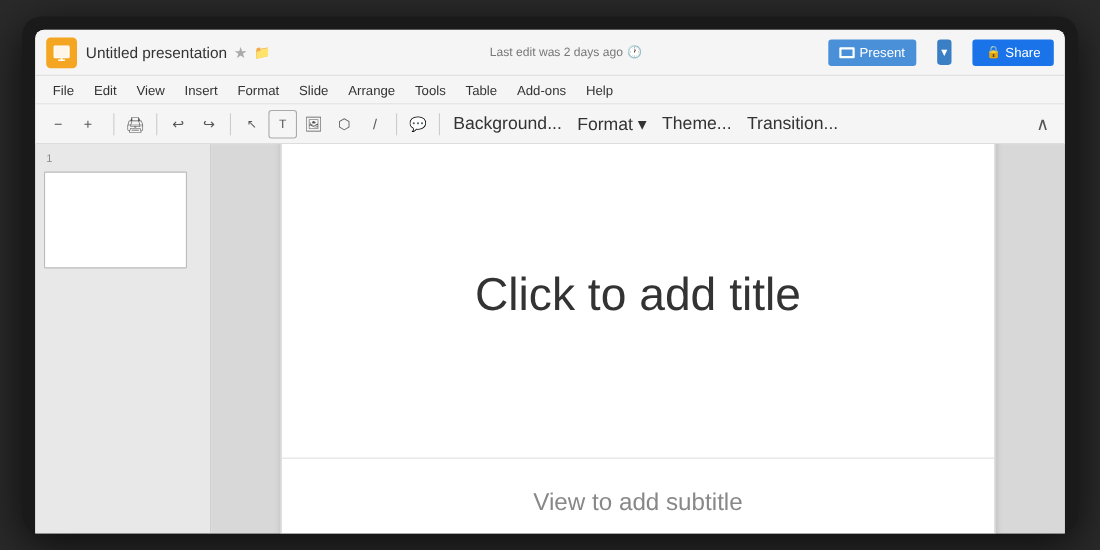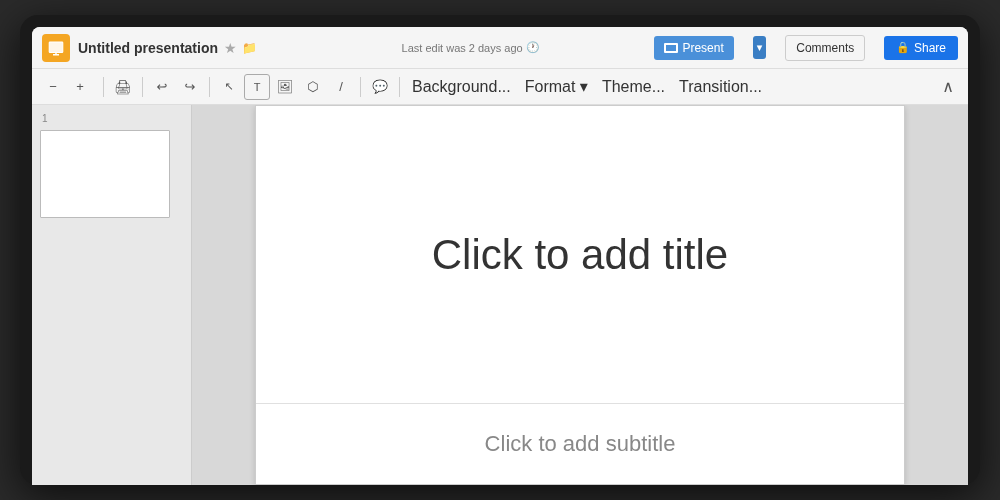--- a/index.html
+++ b/index.html
@@ -58,21 +58,21 @@
 
     .app-icon svg {
       width: 18px;
       height: 18px;
       fill: white;
     }
 
     .title-text {
       font-size: 14px;
       color: #333;
-      font-weight: bold;
+      font-weight: normal;
     }
 
     .title-icons {
       display: flex;
       align-items: center;
       margin-left: 6px;
       gap: 6px;
     }
 
     .title-icons span {
@@ -354,30 +354,40 @@
       </span>
       <div class="spacer"></div>
       <div class="header-buttons">
         <button class="btn-present">
           <span style="display:inline-block;width:14px;height:10px;border:2px solid white;border-radius:1px;"></span>
           <span>Present</span>
         </button>
         <button class="btn-present-arrow">
           <span>▾</span>
         </button>
-        <button class="btn-comments">
-          <span>Comments</span>
-        </button>
         <button class="btn-share">
           <span style="font-size:11px;">🔒</span>
           <span>Share</span>
         </button>
       </div>
     </div>
 
+    <div class="menu-bar">
+      <span class="menu-item">File</span>
+      <span class="menu-item">Edit</span>
+      <span class="menu-item">View</span>
+      <span class="menu-item">Insert</span>
+      <span class="menu-item">Format</span>
+      <span class="menu-item">Slide</span>
+      <span class="menu-item">Arrange</span>
+      <span class="menu-item">Tools</span>
+      <span class="menu-item">Table</span>
+      <span class="menu-item">Add-ons</span>
+      <span class="menu-item">Help</span>
+    </div>
 
     <div class="toolbar">
       <div class="toolbar-group">
         <button class="tb-btn">−</button>
         <button class="tb-btn">+</button>
       </div>
       <div class="toolbar-sep"></div>
       <button class="tb-btn" style="font-size:14px;">🖨</button>
       <div class="toolbar-sep"></div>
       <button class="tb-btn">↩</button>
@@ -406,20 +416,20 @@
         <div class="slide-thumb"></div>
       </div>
 
       <div class="canvas-area">
         <div class="cursor-indicator">↗</div>
         <div class="slide-canvas">
           <div class="slide-title-area">
             <span class="slide-title-text">Click to add title</span>
           </div>
           <div class="slide-subtitle-area">
-            <span class="slide-subtitle-text">Click to add subtitle</span>
+            <span class="slide-subtitle-text">View to add subtitle</span>
           </div>
         </div>
       </div>
 
     </div>
   </div>
 </div>
 
 </body></html>

